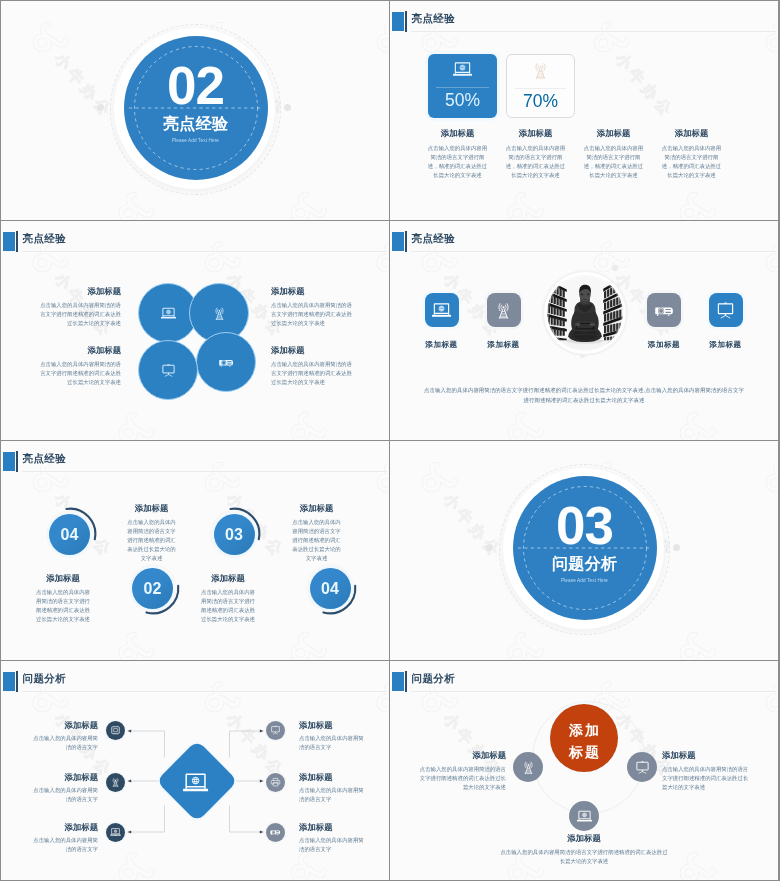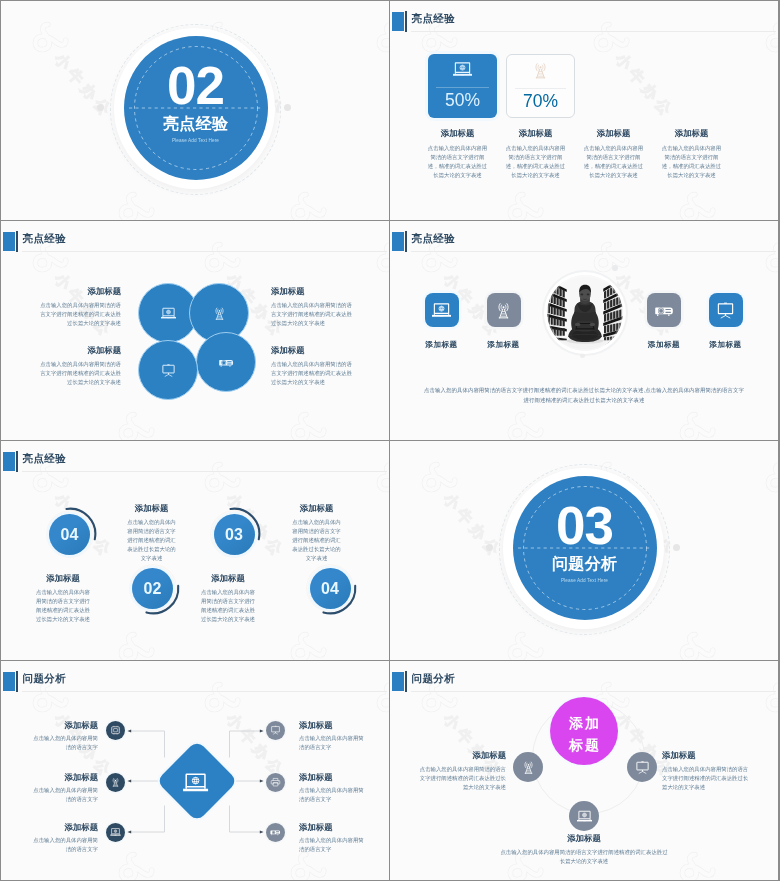--- a/index.html
+++ b/index.html
@@ -132,22 +132,22 @@
 .hn-ico{position:absolute;left:50%;top:50%;margin:-5.2px 0 0 -6.5px;width:13px;height:10.4px;color:#fff}
 .ht{position:absolute;width:70px}
 .ht-l{left:27px;text-align:right}
 .ht-r{left:298px;text-align:left}
 .ht-t{font-size:8.4px;font-weight:700;color:#2f4a63;letter-spacing:0;line-height:10px}
 .ht-b{margin-top:4px;font-size:5.4px;color:#5a7890;line-height:9px}
 
 
 .orb-ring{position:absolute;left:142px;top:40px;width:111px;height:111px;border-radius:50%;
           border:1px solid #eeeeee}
-.orb-c{position:absolute;left:160px;top:36px;width:68px;height:68px;border-radius:50%;
-       background:#d946ef;box-shadow:0 0 0 2px #f4fafe;z-index:2}
+.orb-c{position:absolute;left:160px;top:43px;width:68px;height:68px;border-radius:50%;
+       background:#c2410c;box-shadow:0 0 0 2px #f4fafe;z-index:2}
 .orb-c i{position:absolute;left:0;width:68px;text-align:center;font-style:normal;
          font-size:14px;font-weight:700;color:#fff;letter-spacing:2px;line-height:14px;
          text-indent:2px}
 .orb-c .l1{top:19px}
 .orb-c .l2{top:41px}
 .on{position:absolute;width:30px;height:30px;border-radius:50%;background:#7e8a9b;z-index:2}
 .on-l{left:123px;top:91px}
 .on-r{left:237px;top:91px}
 .on-b{left:179px;top:140px}
 .on-ico{position:absolute;left:50%;top:50%;margin:-7.5px 0 0 -9.5px;width:19px;height:15px;color:#fff}

